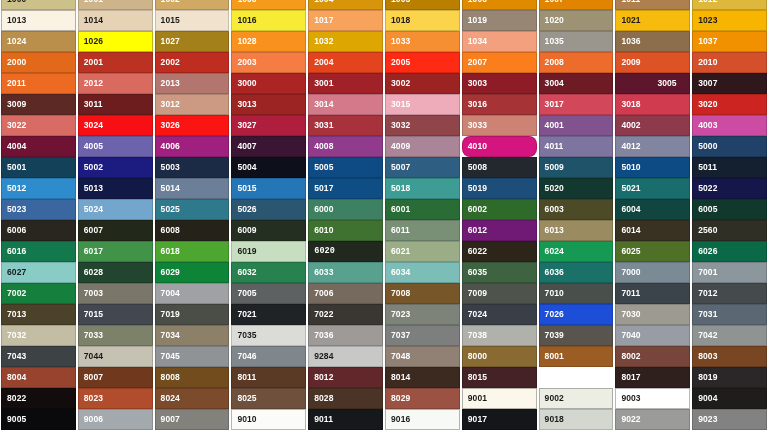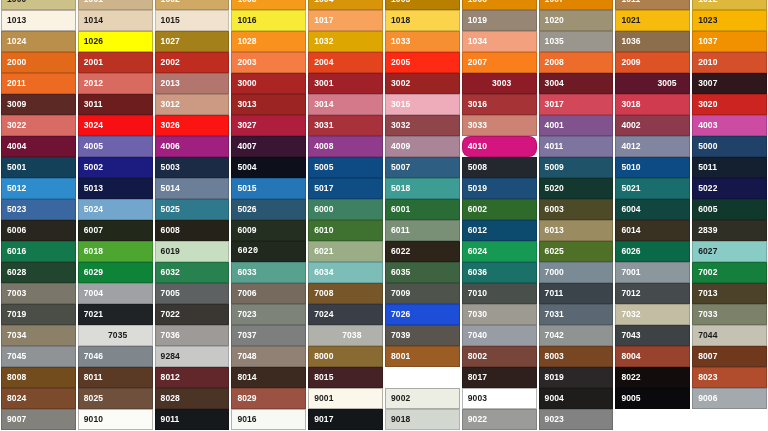--- a/index.html
+++ b/index.html
@@ -181,21 +181,21 @@
     </div>
     <div class="swatch-cell" style="background-color: rgb(171, 37, 36);">
       <span class="swatch-label light-text">3000</span>
     </div>
     <div class="swatch-cell" style="background-color: rgb(160, 33, 40);">
       <span class="swatch-label light-text">3001</span>
     </div>
     <div class="swatch-cell" style="background-color: rgb(155, 36, 35);">
       <span class="swatch-label light-text">3002</span>
     </div>
-    <div class="swatch-cell" style="background-color: rgb(142, 28, 38); justify-content: center;">
+    <div class="swatch-cell" style="background-color: rgb(142, 28, 38);">
       <span class="swatch-label light-text">3003</span>
     </div>
     <div class="swatch-cell" style="background-color: rgb(110, 27, 37);">
       <span class="swatch-label light-text">3004</span>
     </div>
     <div class="swatch-cell" style="background-color: rgb(94, 22, 44); padding-left: 36px;">
       <span class="swatch-label light-text">3005</span>
     </div>
     <div class="swatch-cell" style="background-color: rgb(47, 23, 28);">
       <span class="swatch-label light-text">3007</span>
@@ -391,35 +391,38 @@
     </div>
     <div class="swatch-cell" style="background-color: rgb(36, 47, 33);">
       <span class="swatch-label light-text">6009</span>
     </div>
     <div class="swatch-cell" style="background-color: rgb(63, 114, 48);">
       <span class="swatch-label light-text">6010</span>
     </div>
     <div class="swatch-cell" style="background-color: rgb(121, 144, 118);">
       <span class="swatch-label light-text">6011</span>
     </div>
-    <div class="swatch-cell" style="background-color: #0c4a6e; text-align: right;">
+    <div class="swatch-cell" style="background-color: #701a75; text-align: right;">
       <span class="swatch-label light-text">6012</span>
     </div>
     <div class="swatch-cell" style="background-color: rgb(154, 140, 96);">
       <span class="swatch-label light-text">6013</span>
     </div>
     <div class="swatch-cell" style="background-color: rgb(57, 49, 34);">
       <span class="swatch-label light-text">6014</span>
     </div>
     <div class="swatch-cell" style="background-color: rgb(47, 47, 37);">
-      <span class="swatch-label light-text">2839</span>
+      <span class="swatch-label light-text">2560</span>
     </div>
     <div class="swatch-cell" style="background-color: rgb(19, 120, 75);">
       <span class="swatch-label light-text">6016</span>
     </div>
+    <div class="swatch-cell" style="background-color: rgb(65, 147, 74);">
+      <span class="swatch-label light-text">6017</span>
+    </div>
     <div class="swatch-cell" style="background-color: rgb(76, 166, 47);">
       <span class="swatch-label light-text">6018</span>
     </div>
     <div class="swatch-cell" style="background-color: rgb(199, 223, 192);">
       <span class="swatch-label dark-text">6019</span>
     </div>
     <div class="swatch-cell" style="background-color: rgb(33, 40, 29); font-family: Liberation Mono, monospace;">
       <span class="swatch-label light-text">6020</span>
     </div>
     <div class="swatch-cell" style="background-color: rgb(154, 173, 135);">
@@ -493,20 +496,23 @@
     </div>
     <div class="swatch-cell" style="background-color: rgb(59, 68, 74);">
       <span class="swatch-label light-text">7011</span>
     </div>
     <div class="swatch-cell" style="background-color: rgb(69, 74, 76);">
       <span class="swatch-label light-text">7012</span>
     </div>
     <div class="swatch-cell" style="background-color: rgb(75, 66, 41);">
       <span class="swatch-label light-text">7013</span>
     </div>
+    <div class="swatch-cell" style="background-color: rgb(67, 71, 80);">
+      <span class="swatch-label light-text">7015</span>
+    </div>
     <div class="swatch-cell" style="background-color: rgb(75, 77, 71);">
       <span class="swatch-label light-text">7019</span>
     </div>
     <div class="swatch-cell" style="background-color: rgb(31, 35, 38);">
       <span class="swatch-label light-text">7021</span>
     </div>
     <div class="swatch-cell" style="background-color: rgb(58, 55, 51);">
       <span class="swatch-label light-text">7022</span>
     </div>
     <div class="swatch-cell" style="background-color: rgb(126, 131, 121);">
@@ -526,30 +532,30 @@
     </div>
     <div class="swatch-cell" style="background-color: rgb(194, 189, 163);">
       <span class="swatch-label light-text">7032</span>
     </div>
     <div class="swatch-cell" style="background-color: rgb(124, 130, 105);">
       <span class="swatch-label light-text">7033</span>
     </div>
     <div class="swatch-cell" style="background-color: rgb(141, 128, 104);">
       <span class="swatch-label light-text">7034</span>
     </div>
-    <div class="swatch-cell" style="background-color: rgb(219, 220, 216); justify-content: center;">
+    <div class="swatch-cell" style="background-color: rgb(219, 220, 216);">
       <span class="swatch-label dark-text">7035</span>
     </div>
     <div class="swatch-cell" style="background-color: rgb(157, 154, 151);">
       <span class="swatch-label light-text">7036</span>
     </div>
     <div class="swatch-cell" style="background-color: rgb(124, 127, 126);">
       <span class="swatch-label light-text">7037</span>
     </div>
-    <div class="swatch-cell" style="background-color: rgb(176, 177, 171); padding-left: 28px;">
+    <div class="swatch-cell" style="background-color: rgb(176, 177, 171);">
       <span class="swatch-label light-text">7038</span>
     </div>
     <div class="swatch-cell" style="background-color: rgb(89, 84, 77);">
       <span class="swatch-label light-text">7039</span>
     </div>
     <div class="swatch-cell" style="background-color: rgb(152, 157, 165);">
       <span class="swatch-label light-text">7040</span>
     </div>
     <div class="swatch-cell" style="background-color: rgb(143, 148, 147);">
       <span class="swatch-label light-text">7042</span>

